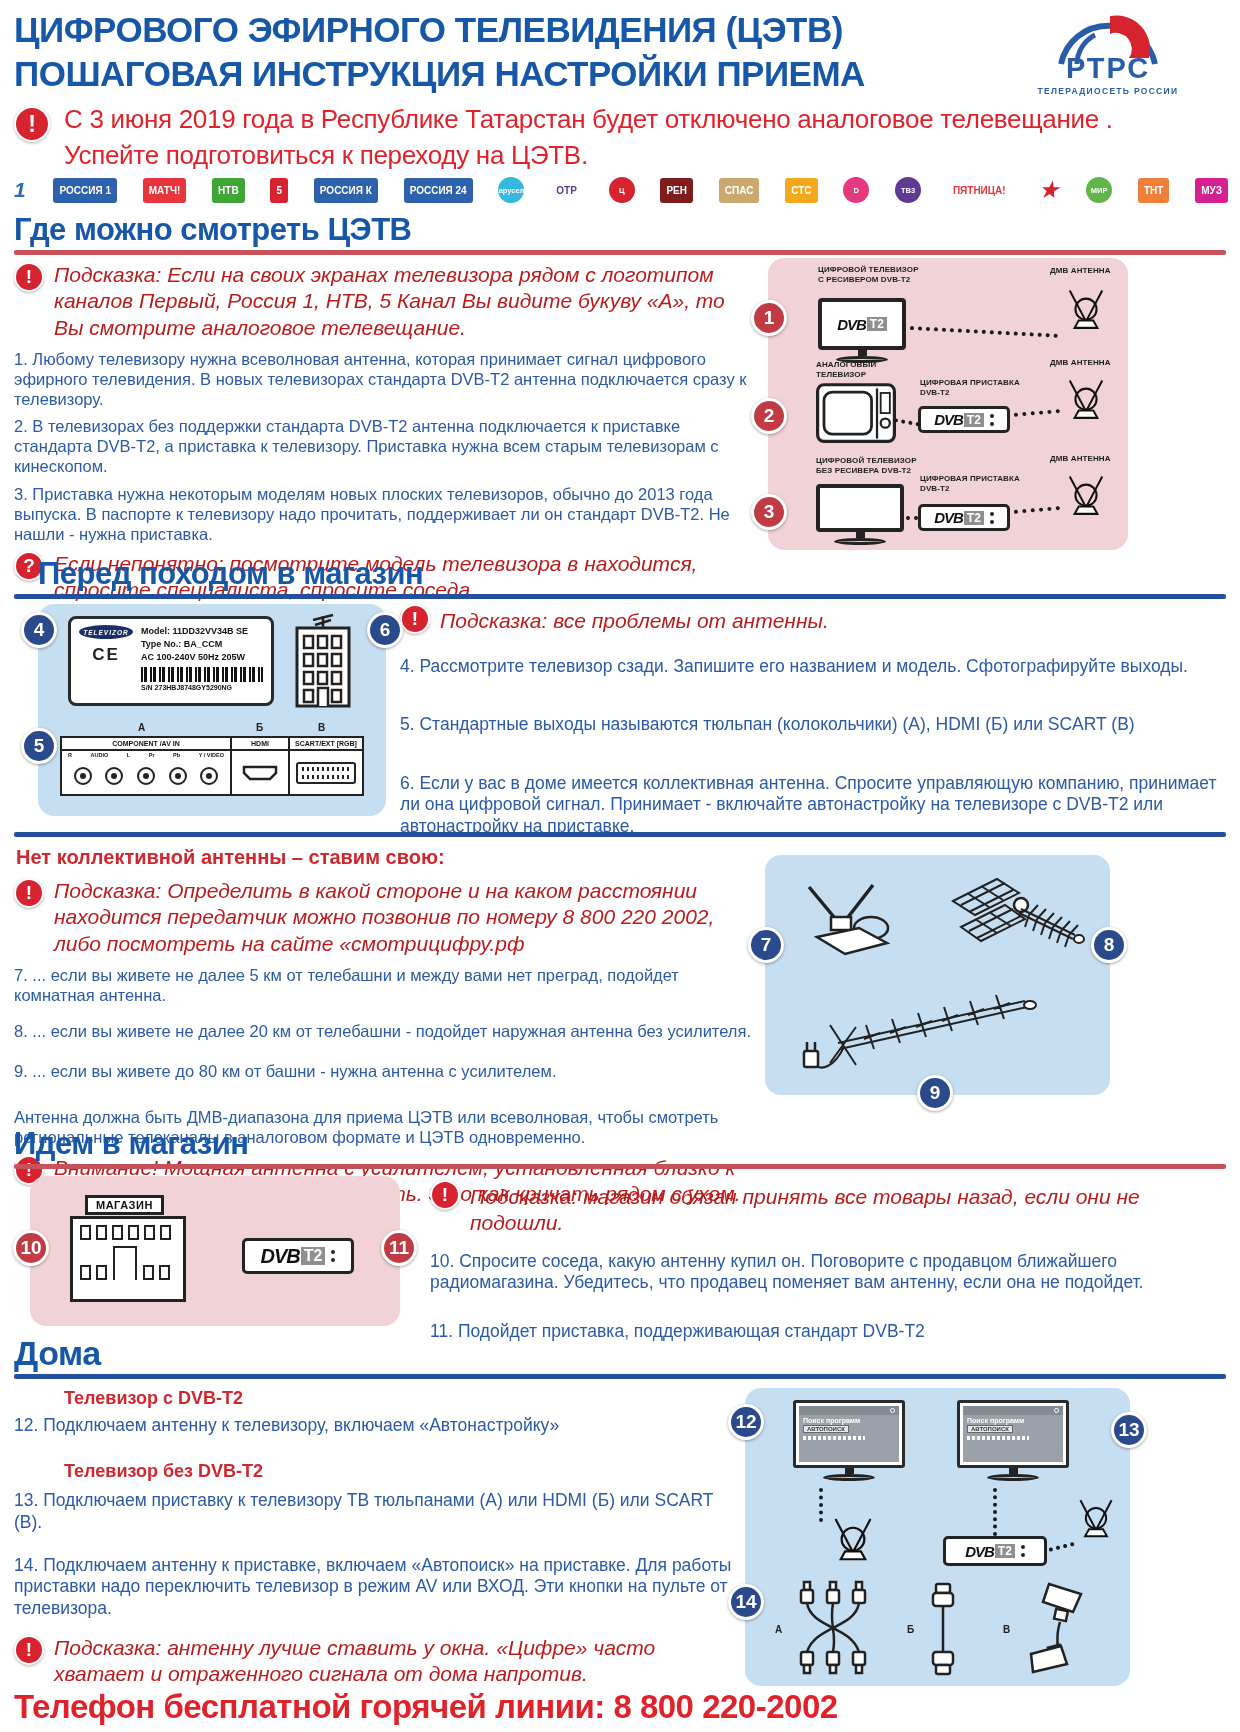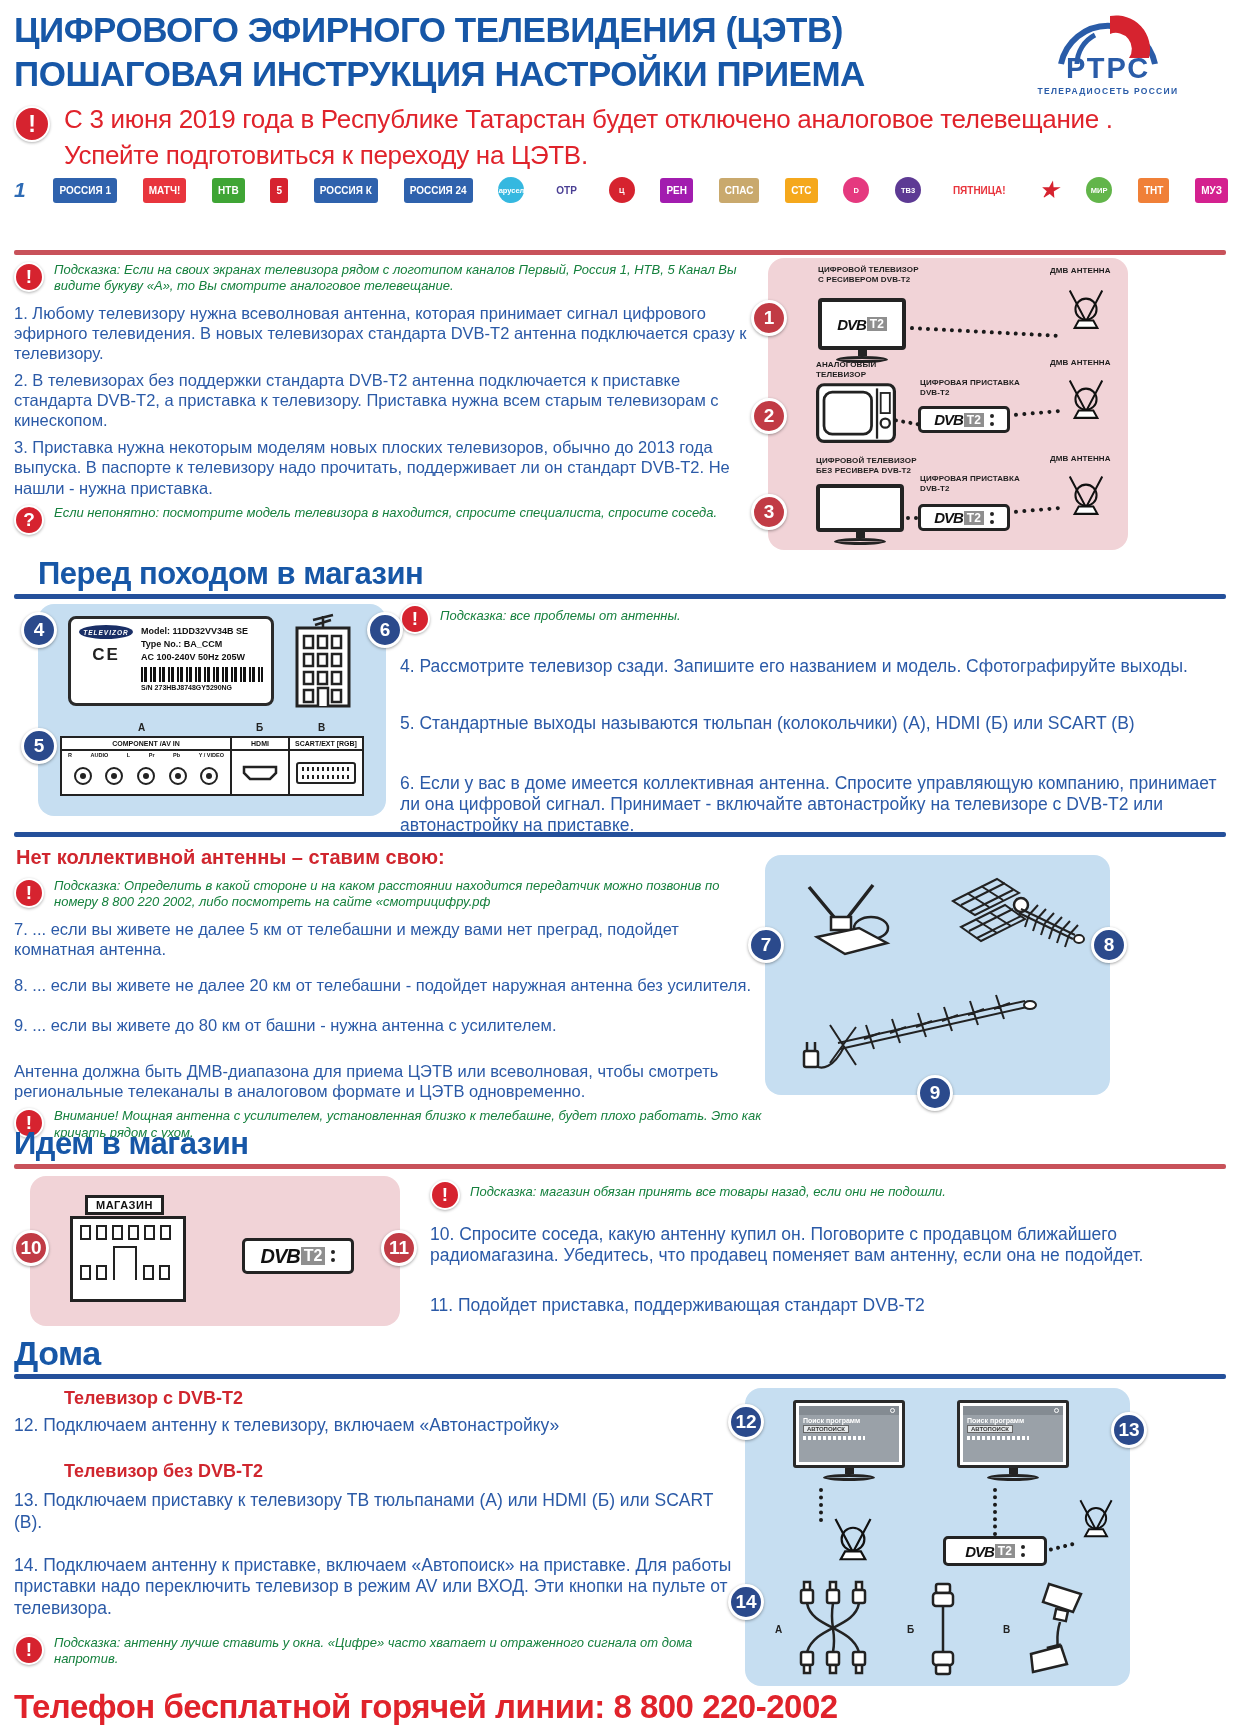--- a/index.html
+++ b/index.html
@@ -9,21 +9,21 @@
 .abs{position:absolute}
 
 .h2{font-weight:800;color:#1757a7;font-size:31px;letter-spacing:-.5px}
 .rule{position:absolute;height:5px;border-radius:2px}
 .rule.red{background:#c8525a}
 .rule.blue{background:#24509b}
 .subhead{position:absolute;font-size:20px;font-weight:800;color:#d0262e}
 
 .step{font-size:16.5px;line-height:1.22;color:#2b5aa7;margin-bottom:7px;font-weight:500}
 .hint{display:flex;gap:10px;margin-bottom:8px;align-items:flex-start}
-.htext{font-style:italic;font-size:13px;line-height:1.25;color:#15803d;font-weight:500}
+.htext{font-style:italic;font-size:21px;line-height:1.25;color:#b91c1c;font-weight:500}
 .ico{flex:0 0 auto;width:30px;height:30px;border-radius:50%;background:#d6232f;color:#fff;font-weight:800;font-size:19px;display:flex;align-items:center;justify-content:center;border:2px solid #fff;box-shadow:0 1px 3px rgba(0,0,0,.3)}
 
 .num{position:absolute;width:36px;height:36px;border-radius:50%;color:#fff;font-weight:800;font-size:19px;display:flex;align-items:center;justify-content:center;border:3px solid #fff;box-shadow:0 1px 3px rgba(0,0,0,.35);z-index:3}
 .num.r{background:#c13b45}
 .num.b{background:#2b4a8c}
 
 .panel{position:absolute;border-radius:16px}
 .panel.pink{background:#f1d3d7}
 .panel.blue{background:#c6def1}
 .dlabel{position:absolute;font-size:8px;font-weight:700;color:#1d1d1d;line-height:1.3;white-space:pre-line;letter-spacing:.1px}
@@ -128,32 +128,33 @@
       <span class="chip big" style="background: rgb(255, 255, 255); color: rgb(46, 107, 181);">1</span>
       <span class="chip" style="background: rgb(47, 98, 173); color: rgb(255, 255, 255);">РОССИЯ 1</span>
       <span class="chip" style="background: rgb(232, 53, 61); color: rgb(255, 255, 255);">МАТЧ!</span>
       <span class="chip" style="background: rgb(63, 165, 53); color: rgb(255, 255, 255);">НТВ</span>
       <span class="chip" style="background: rgb(214, 35, 47); color: rgb(255, 255, 255);">5</span>
       <span class="chip" style="background: rgb(47, 98, 173); color: rgb(255, 255, 255);">РОССИЯ К</span>
       <span class="chip" style="background: rgb(47, 98, 173); color: rgb(255, 255, 255);">РОССИЯ 24</span>
       <span class="chip round" style="background: rgb(53, 184, 224); color: rgb(255, 255, 255);">Карусель</span>
       <span class="chip" style="background: rgb(255, 255, 255); color: rgb(74, 63, 148);">ОТР</span>
       <span class="chip round" style="background: rgb(214, 35, 47); color: rgb(255, 255, 255);">Ц</span>
-      <span class="chip" style="background: #a21caf; color: rgb(255, 255, 255);">РЕН</span>
+      <span class="chip" style="background: #7f1d1d; color: rgb(255, 255, 255);">РЕН</span>
       <span class="chip" style="background: rgb(201, 169, 109); color: rgb(255, 255, 255);">СПАС</span>
       <span class="chip" style="background: rgb(245, 168, 28); color: rgb(255, 255, 255);">СТС</span>
       <span class="chip round" style="background: rgb(229, 57, 127); color: rgb(255, 255, 255);">D</span>
       <span class="chip round" style="background: rgb(93, 58, 148); color: rgb(255, 255, 255);">ТВ3</span>
       <span class="chip" style="background: rgb(255, 255, 255); color: rgb(232, 53, 61);">ПЯТНИЦА!</span>
       <span class="chip big" style="background: rgb(255, 255, 255); color: rgb(214, 35, 47);">★</span>
       <span class="chip round" style="background: rgb(98, 181, 74); color: rgb(255, 255, 255);">МИР</span>
       <span class="chip" style="background: rgb(240, 128, 56); color: rgb(255, 255, 255);">ТНТ</span>
       <span class="chip" style="background: rgb(212, 33, 143); color: rgb(255, 255, 255);">МУЗ</span>
     </div>
 
+  <div class="h2 abs" style="left:14px;top:212px">Где можно смотреть ЦЭТВ</div>
   <div class="rule red" style="left:14px;top:250px;width:1212px"></div>
 
   <div class="col" style="left:14px;top:262px;width:745px">
     <div class="hint">
       <div class="ico">
           <span>!</span>
         </div>
       <div class="htext">Подсказка: Если на своих экранах телевизора рядом с логотипом каналов Первый, Россия 1, НТВ, 5 Канал Вы видите букуву «А», то Вы смотрите аналоговое телевещание.</div>
     </div>
     <p class="step">1.  Любому телевизору нужна всеволновая антенна, которая принимает сигнал цифрового эфирного телевидения. В новых телевизорах стандарта DVB-T2 антенна подключается сразу к телевизору.</p>

